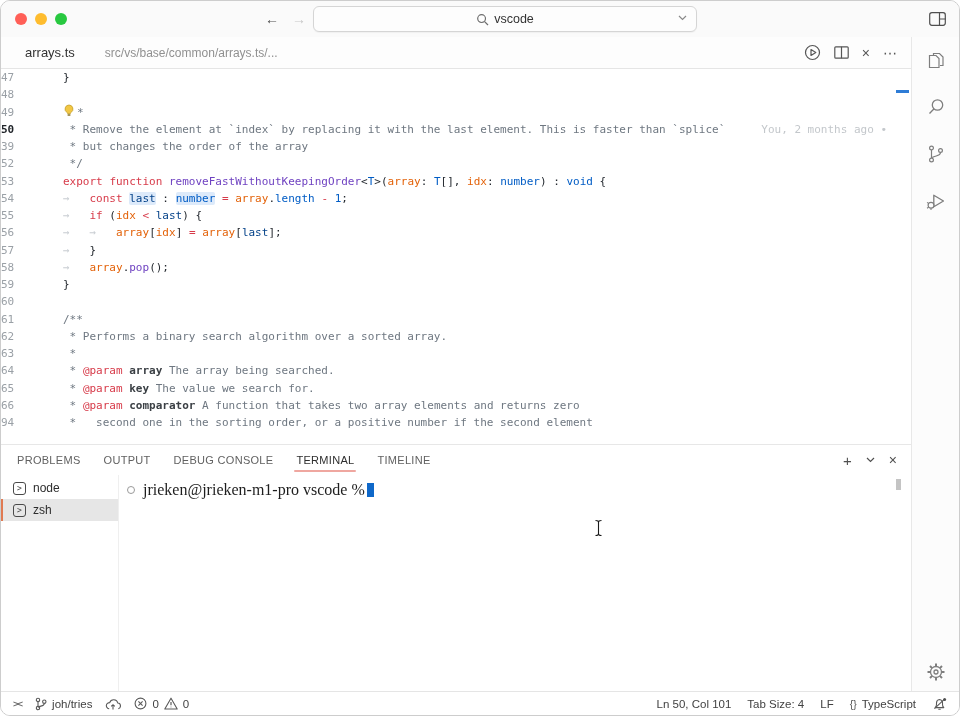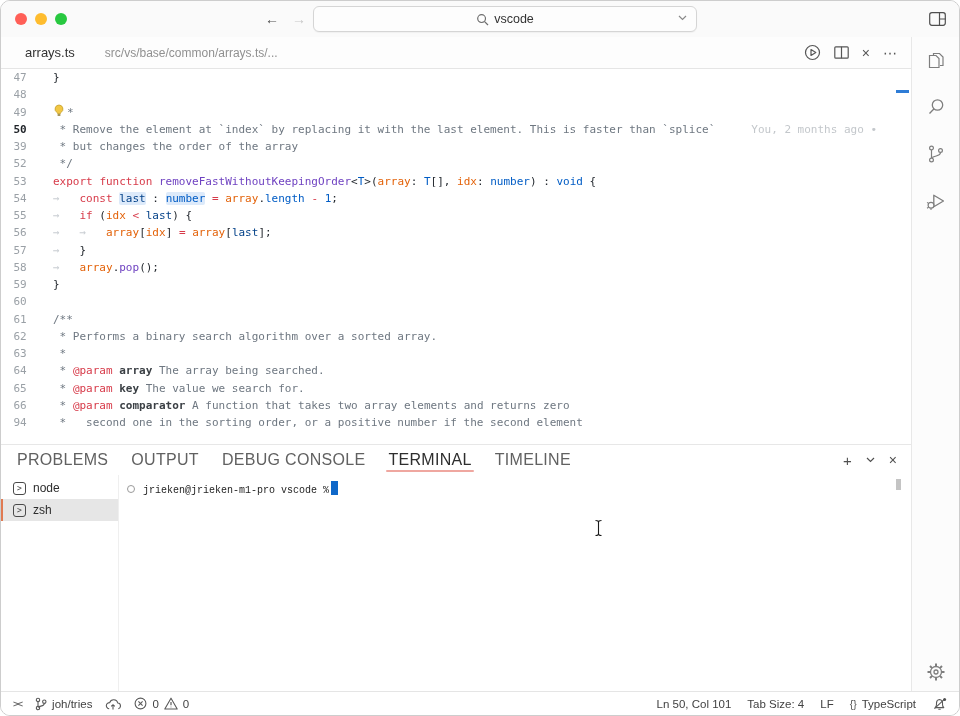--- a/index.html
+++ b/index.html
@@ -31,53 +31,53 @@
   .tabbar { height: 32px; display: flex; align-items: center; border-bottom: 1px solid #e5e5e5;
             background: #fdfdfd; padding: 0 14px 0 24px; gap: 22px; }
   .fname { font-size: 13px; color: #333; }
   .fpath { font-size: 12px; color: #909090; margin-left: 8px; white-space: nowrap; overflow: hidden; }
   .tab-actions { margin-left: auto; display: flex; align-items: center; gap: 13px; color: #565656; }
   .ticon { font-size: 14px; line-height: 1; color: #565656; }
   
   .editor { position: relative; height: 375px; overflow: hidden; background: #fff;
             font-family: "DejaVu Sans Mono", monospace; font-size: 11px; line-height: 17.25px; }
   .line { display: flex; height: 17.25px; white-space: pre; }
-  .ln { flex: none; width: 38px; text-align: center; color: #9aa0a6; margin-right: 14px; }
+  .ln { flex: none; width: 38px; text-align: left; color: #9aa0a6; margin-right: 24px; }
   .ln.cur { color: #1f2328; font-weight: bold; }
   .code { white-space: pre; }
   .tk-k { color: #d73a49; } .tk-f { color: #6f42c1; } .tk-v { color: #e36209; }
   .tk-t { color: #005cc5; } .tk-n { color: #044289; } .tk-c { color: #6e7781; }
   .tk-b { color: #3a3f44; font-weight: bold; } .tk-p { color: #24292f; } .tk-w { color: #c9ced3; }
   .tk-nh { color: #044289; background: #ddeafa; border-radius: 2px; }
   .tk-th { color: #005cc5; background: #ddeafa; border-radius: 2px; }
   .blame { color: #c3c7cb; margin-left: 36px; text-align: center; }
   .bulb-wrap { display: inline-block; width: 12px; margin-right: 2px; vertical-align: -1px; }
   .ruler-mark { position: absolute; top: 21px; right: 2px; width: 13px; height: 3px; background: #2e7cd6; }
   
   .panel { border-top: 1px solid #e7e7e7; flex: 1; display: flex; flex-direction: column; background: #fff; }
   .panel-head { height: 30px; display: flex; align-items: center; padding: 0 14px 0 16px; }
   .ptabs { display: flex; gap: 23px; height: 100%; align-items: center; }
   .ptab { position: relative; height: 100%; display: flex; align-items: center;
-          font-size: 16px; letter-spacing: .3px; color: #616161; }
+          font-size: 11px; letter-spacing: .3px; color: #616161; }
   .ptab.active { color: #2e2e2e; }
   .ptab.active::after { content: ""; position: absolute; left: -2px; right: -2px; bottom: 3px;
                         height: 2px; background: #efa7a0; border-radius: 1px; }
   .panel-actions { margin-left: auto; display: flex; align-items: center; gap: 14px; color: #4f4f4f; }
   .pa-plus { font-size: 15px; line-height: 1; }
   .pa-x { font-size: 14px; line-height: 1; }
   .panel-body { flex: 1; display: flex; position: relative; }
   .term-list { width: 118px; padding-top: 2px; border-right: 1px solid #efefef; }
   .term-item { height: 22px; display: flex; align-items: center; gap: 7px; padding-left: 10px;
                font-size: 12px; color: #2d2d2d; border-left: 2px solid transparent; }
   .term-item.active { background: #e6e6e6; border-left-color: #e07a52; }
   .term-icon { width: 13px; height: 13px; border: 1px solid #4a4a4a; border-radius: 3px;
                font-size: 8px; display: flex; align-items: center; justify-content: center;
                color: #4a4a4a; font-family: "DejaVu Sans Mono", monospace; }
   .term-main { flex: 1; position: relative; padding: 6px 0 0 8px;
-               font-family: Liberation Mono, monospace; font-size: 10px; color: #1e1e1e; }
+               font-family: Liberation Serif, serif; font-size: 16px; color: #1e1e1e; }
   .prompt-row { display: flex; align-items: center; gap: 8px; }
   .cmd-circle { flex: none; width: 8px; height: 8px; border: 1px solid #9a9a9a; border-radius: 50%; }
   .cursor { display: inline-block; width: 7px; height: 14px; background: #0f68c9;
             vertical-align: -2px; margin-left: 2px; }
   .term-scroll { position: absolute; top: 4px; right: 10px; width: 5px; height: 11px; background: #c4c4c4; }
   .ibeam { position: absolute; left: 474px; top: 44px; }
   
   .statusbar { height: 24px; border-top: 1px solid #e5e5e5; background: #fff;
                display: flex; align-items: center; padding: 0 12px; gap: 13px;
                font-size: 11.5px; color: #424242; }

